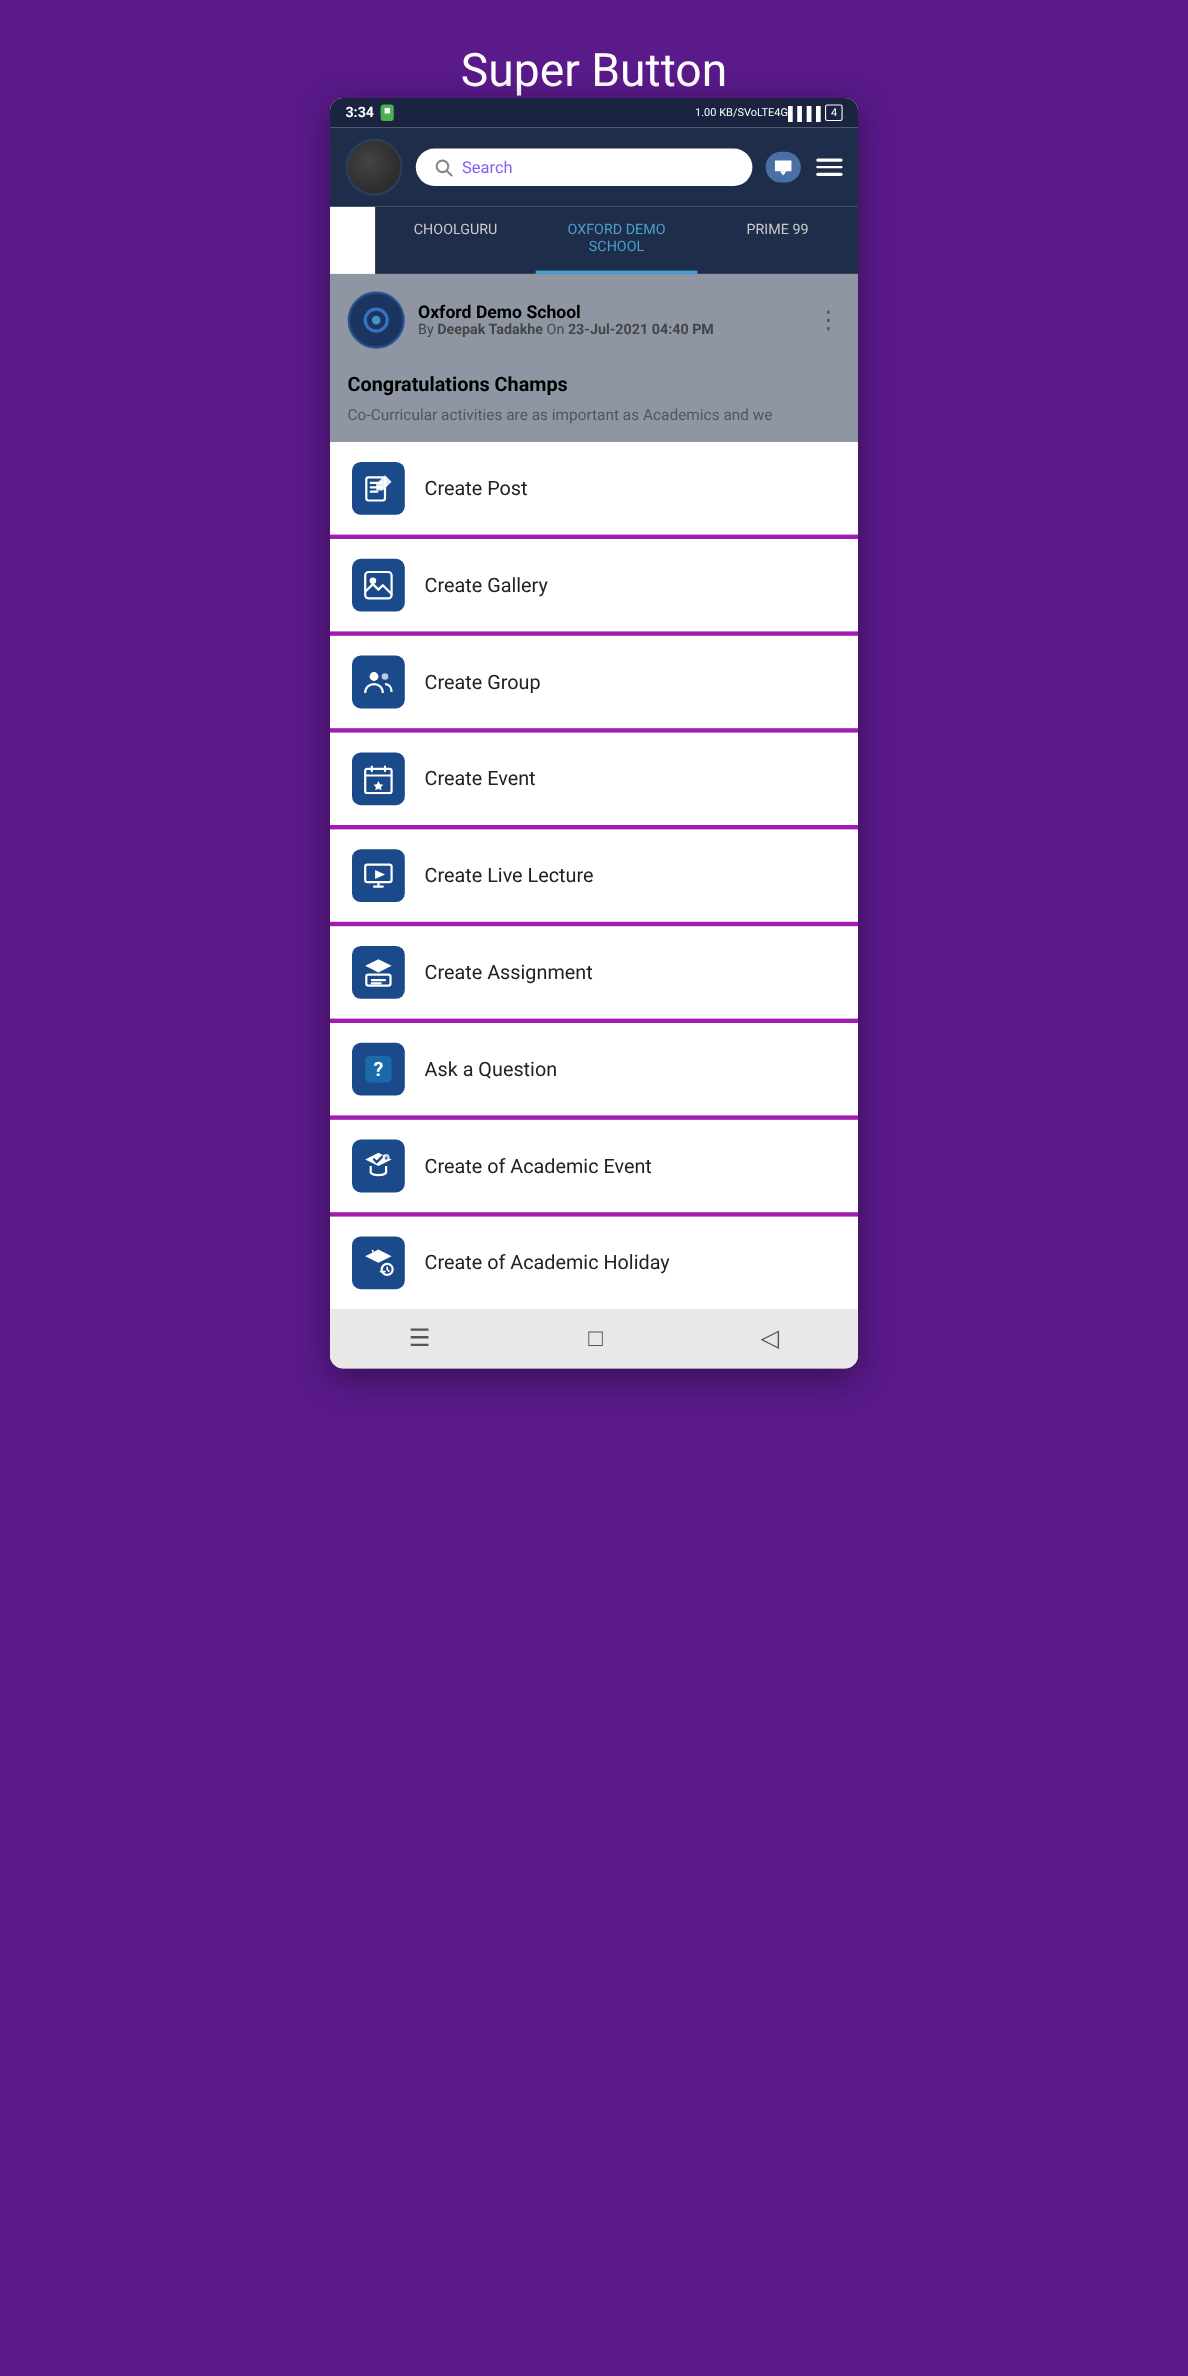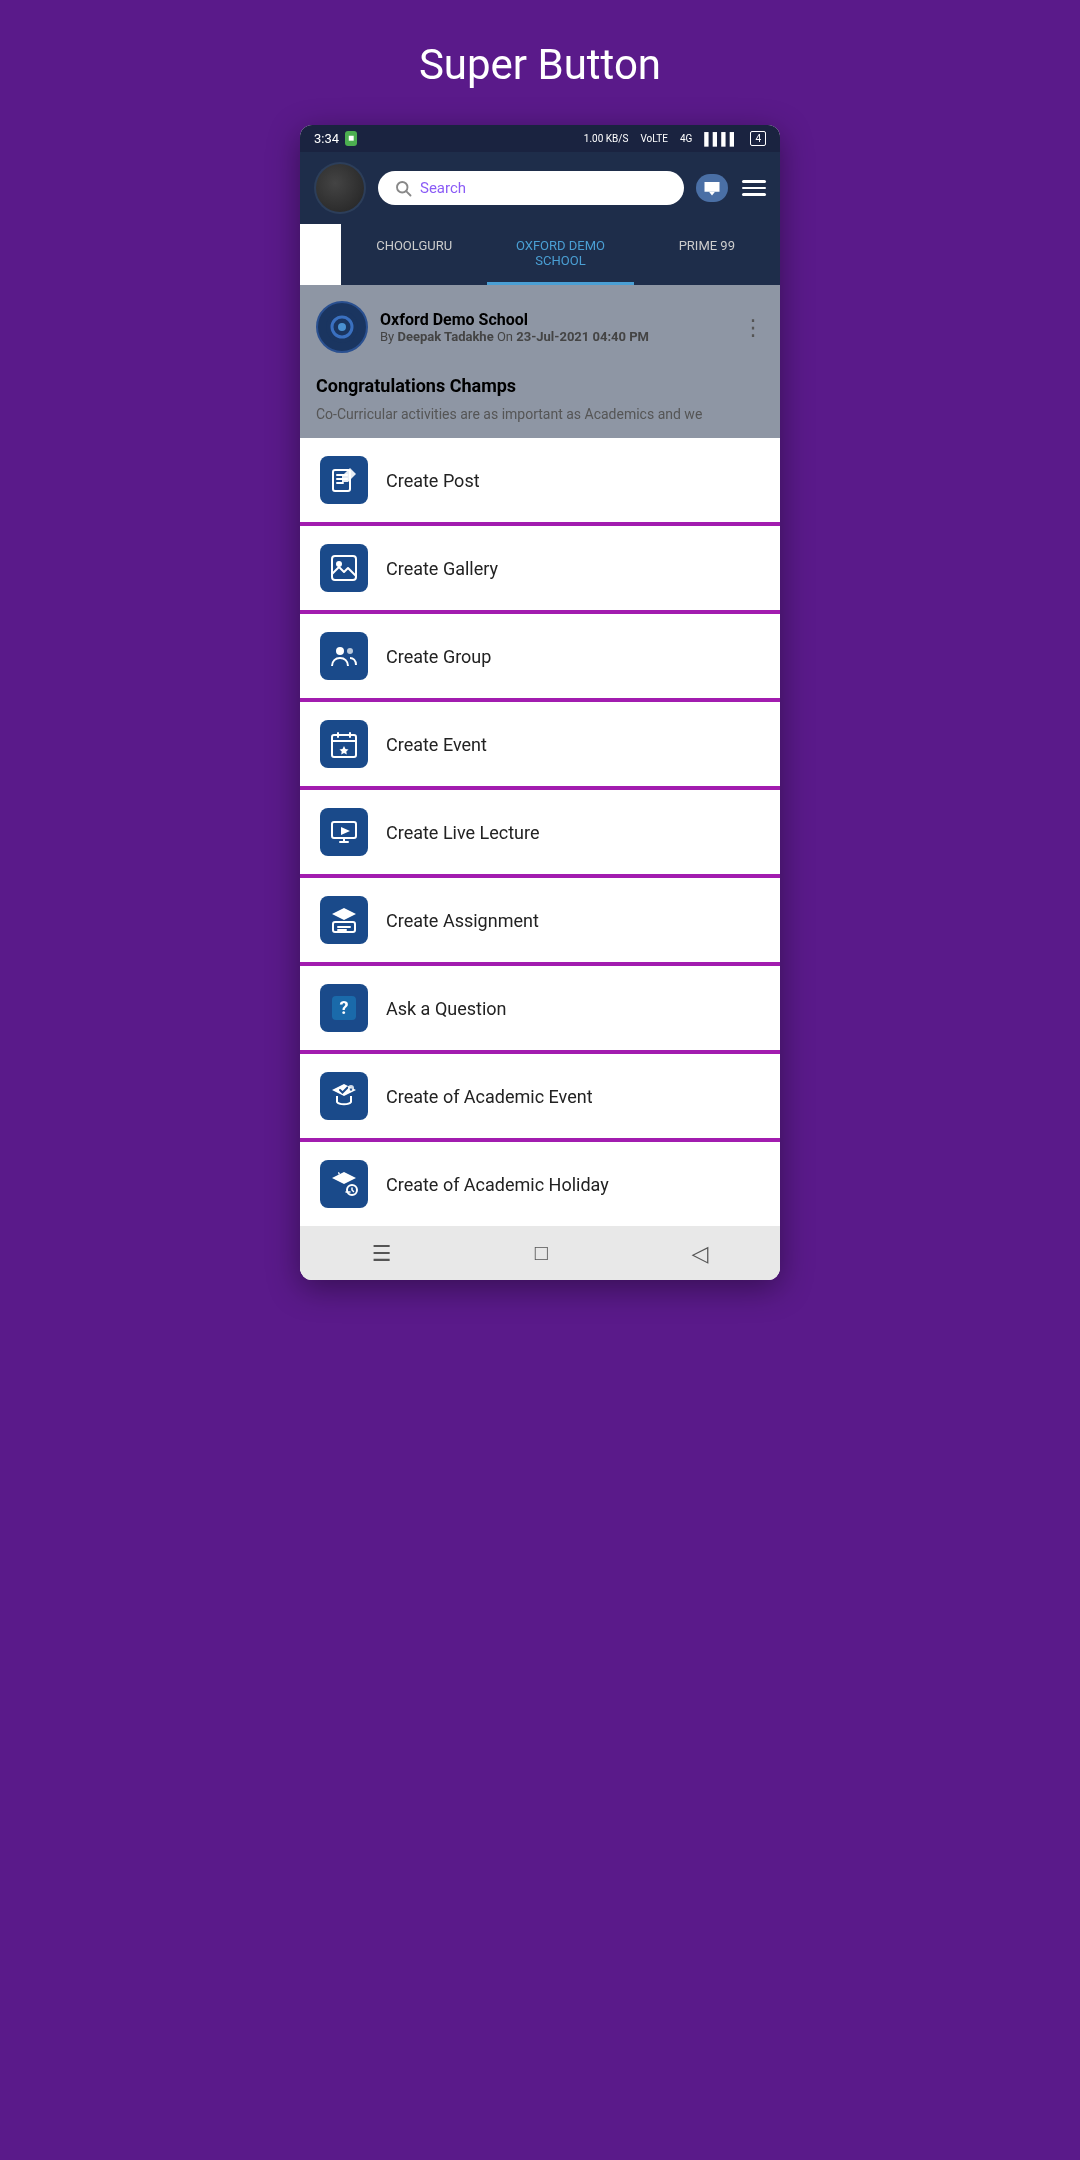--- a/index.html
+++ b/index.html
@@ -16,42 +16,41 @@
       background-color: #5a1a8a;
       padding: 40px 0 40px 0;
       display: flex;
       flex-direction: column;
       align-items: center;
     }
     .page-title {
       color: #fff;
       font-size: 42px;
       font-weight: 400;
-      margin-bottom: 36px;
       text-align: center;
     }
     .phone-frame {
       width: 480px;
       background: #fff;
       border-radius: 12px;
       overflow: hidden;
       box-shadow: 0 8px 32px rgba(0,0,0,0.4);
     }
     
     .status-bar {
       background: #1a2340;
       display: flex;
       justify-content: space-between;
       align-items: center;
       padding: 6px 14px;
       color: #fff;
       font-size: 13px;
     }
-    .status-left { font-weight: 400; display: flex; gap: 6px; }
-    .status-right { display: flex; align-items: center; gap: 12px; font-size: 11px; }
+    .status-left { font-weight: 700; display: flex; gap: 6px; }
+    .status-right { display: flex; align-items: center; gap: 0; font-size: 11px; }
     .status-icon-box {
       background: #4caf50;
       border-radius: 3px;
       padding: 1px 3px;
       font-size: 10px;
       color: #fff;
     }
     .battery-box {
       border: 1.5px solid #fff;
       border-radius: 2px;

